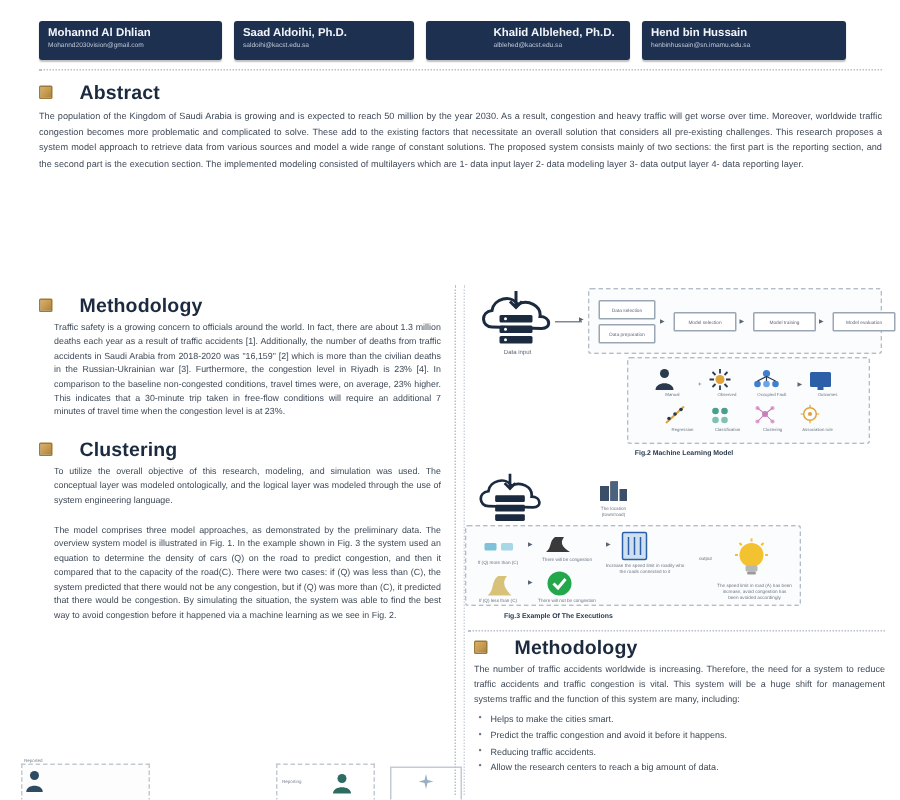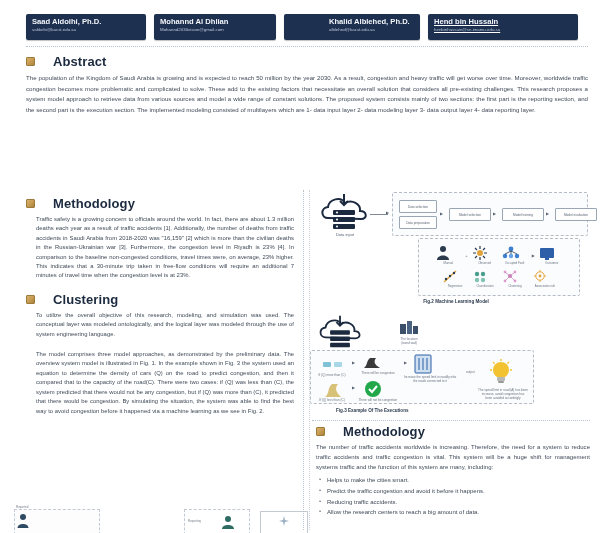--- a/index.html
+++ b/index.html
@@ -31,21 +31,21 @@
     background:#1e3050;
     border-radius:2px;
     padding:3px 6px 2px 6px;
     color:#ffffff;
     overflow:hidden;
     box-shadow:0 1px 1px rgba(0,0,0,.25);
   }
   .author-card.c0 { width:122px; }
   .author-card.c1 { width:120px; }
   .author-card.c2 { width:136px;padding-left:45px; }
-  .author-card.c3 { width:150px;text-decoration:underline; }
+  .author-card.c3 { width:136px; }
   .author-name {
     font-size:7.6px; font-weight:bold; line-height:9px;
     white-space:nowrap; color:#f2f5f9;
   }
   .author-mail {
     font-size:4.4px; line-height:6px; color:#b9c6d6;
     white-space:nowrap; margin-top:1px;
   }
 
   
@@ -169,27 +169,27 @@
 
   .tiny { font-size:3px; color:#7a838f; }
   svg { display:block; }
 </style>
 </head>
 <body>
 
 <div id="poster">
 
   <div class="authors">
+    <div class="author-card c0">
+      <div class="author-name">Mohannd Al Dhlian</div>
+      <div class="author-mail">Mohannd2030vision@gmail.com</div>
+    </div>
     <div class="author-card c1">
       <div class="author-name">Saad Aldoihi, Ph.D.</div>
       <div class="author-mail">saldoihi@kacst.edu.sa</div>
-    </div>
-    <div class="author-card c0">
-      <div class="author-name">Mohannd Al Dhlian</div>
-      <div class="author-mail">Mohannd2030vision@gmail.com</div>
     </div>
     <div class="author-card c2">
       <div class="author-name">Khalid Alblehed, Ph.D.</div>
       <div class="author-mail">alblehed@kacst.edu.sa</div>
     </div>
     <div class="author-card c3">
       <div class="author-name">Hend bin Hussain</div>
       <div class="author-mail">henbinhussain@sn.imamu.edu.sa</div>
     </div>
   </div>

